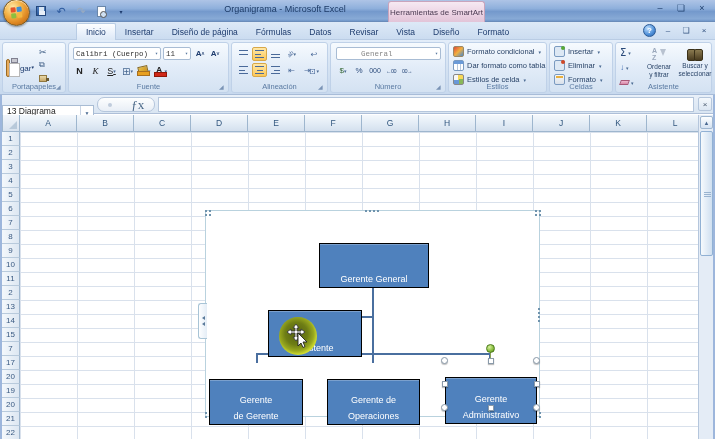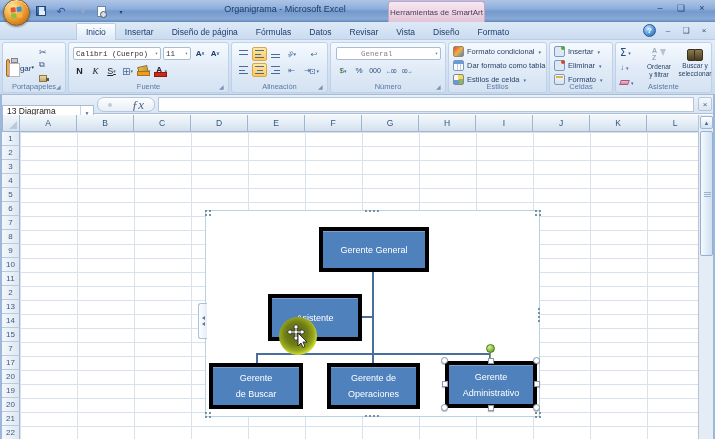--- a/index.html
+++ b/index.html
@@ -157,21 +157,21 @@
 
   
   .fbar { position:absolute; left:0; top:95px; width:715px; height:19px;
     background:linear-gradient(#e9f0f9,#d9e5f2); border-bottom:1px solid #aebfd8; display:flex; align-items:center; }
   .namebox { position:absolute; left:2px; top:10px; width:92px; height:15px; background:#fff; border:1px solid #a8bcd4;
     display:flex; font-size:8.5px; color:#222; padding-left:4px; }
   .namebox .dd { margin-left:auto; width:13px; height:100%; border-left:1px solid #c8d4e4; display:flex; align-items:center; justify-content:center; font-size:5px; color:#4a6a92; }
   .fx-seg { position:absolute; left:97px; top:2px; width:58px; height:15px; background:linear-gradient(#fdfefe,#e8eef6);
     border:1px solid #b5c6dc; border-radius:7px; display:flex; align-items:center; justify-content:space-around; }
   .fx-dot { width:4px; height:4px; border-radius:50%; background:#c0ccdc; }
-  .fx-glyph { font-size:13px; color:#4a6888; font-family:"Liberation Serif",serif; font-style:italic; }
+  .fx-glyph { font-size:13px; color:#4a6888; font-family:"Liberation Serif",serif; }
   .f-field { position:absolute; left:158px; top:2px; width:536px; height:15px; background:#fff; border:1px solid #b5c6dc; }
   .pane-close { position:absolute; right:3px; top:2px; width:14px; height:14px; font-size:8px; color:#4a5a6e;
     display:flex; align-items:center; justify-content:center; background:linear-gradient(#f4f8fc,#dce6f2); border:1px solid #b5c6dc; border-radius:2px; }
 
   
   .corner { position:absolute; left:2px; top:115px; width:18px; height:17px;
     background:linear-gradient(#f2f6fb,#d8e2ee); border:1px solid #9eb6ce; border-top:none; }
   .corner::after { content:""; position:absolute; right:2px; bottom:2px; width:0; height:0;
     border-left:8px solid transparent; border-bottom:8px solid #b8c9da; }
   .colheads { position:absolute; left:20px; top:115px; width:678px; height:17px; display:flex; overflow:hidden; }
@@ -202,23 +202,23 @@
     border:1px solid #b9d2de; border-radius:2px; }
   .hcl { position:absolute; background-image:radial-gradient(circle,#6f93ad 0.9px,transparent 1.1px); background-size:4px 4px; }
   .hcl.h { width:16px; height:4px; } .hcl.v { width:4px; height:16px; } .hcl.c { width:7px; height:7px; }
   .tc { left:158px; top:-2px; } .bc { left:158px; bottom:-2px; }
   .lc { left:-2px; top:96px; } .rc { right:-2px; top:96px; }
   .c1{left:-2px;top:-2px;} .c2{right:-2px;top:-2px;} .c3{left:-2px;bottom:-2px;} .c4{right:-2px;bottom:-2px;}
   .textpane-tab { position:absolute; left:-8px; top:92px; width:9px; height:36px; background:linear-gradient(90deg,#fdfeff,#e4edf6);
     border:1px solid #a8c4d6; border-right:none; border-radius:3px 0 0 3px; display:flex; flex-direction:column; align-items:center; justify-content:center; gap:2px; }
   .textpane-tab i { width:0; height:0; border-top:2px solid transparent; border-bottom:2px solid transparent; border-right:3px solid #5a7a9a; }
 
-  .org-node { position:absolute; background:#4f81bd; border:4px solid #000000; color:#fff;
-    display:flex; flex-direction:column; align-items:center; justify-content:center; text-align:center;
-    font-size:9px; line-height:16px; box-shadow:inset 0 1px 0 rgba(255,255,255,.25); }
+  .org-node { position:absolute; background:#4f81bd; border:1px solid #000000; color:#fff;
+    display:flex; flex-direction:column; align-items:center; justify-content:flex-end; text-align:center;
+    font-size:9px; line-height:16px; box-shadow:inset 0 1px 0 rgba(255,255,255,.25);margin-top:16px; }
   .n-general { left:113px; top:16px;  width:110px; height:45px; }
   .n-asist   { left:62px;  top:83px;  width:94px;  height:47px; }
   .n-ventas  { left:3px;   top:152px; width:94px;  height:46px; }
   .n-oper    { left:121px; top:152px; width:93px;  height:46px; }
   .n-admin   { left:239px; top:150px; width:92px;  height:47px; }
 
   .conn { position:absolute; background:#4a6f9f; }
   .c-v1   { left:166px; top:61px;  width:2px;   height:91px; }
   .c-stub { left:152px; top:105px; width:15px;  height:2px; }
   .c-bus  { left:50px;  top:142px; width:235px; height:2px; }
@@ -612,21 +612,21 @@
     <div class="conn c-dr"></div>
 
     <div class="org-node n-general">
         <span>Gerente General</span>
       </div>
     <div class="org-node n-asist">
         <span>Asistente</span>
       </div>
     <div class="org-node n-ventas">
         <span>Gerente</span>
-        <span>de Buscar</span>
+        <span>de Gerente</span>
       </div>
     <div class="org-node n-oper">
         <span>Gerente de</span>
         <span>Operaciones</span>
       </div>
     <div class="org-node n-admin">
         <span>Gerente</span>
         <span>Administrativo</span>
       </div>
 

